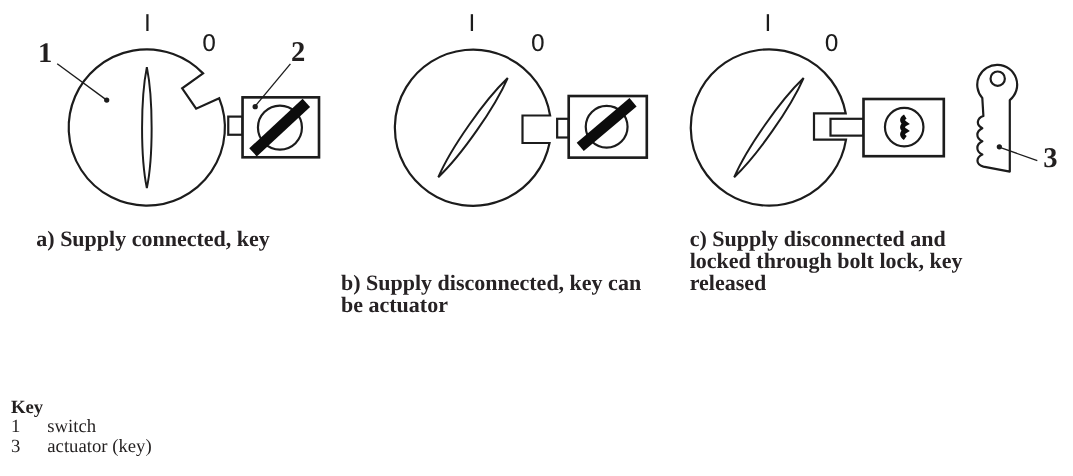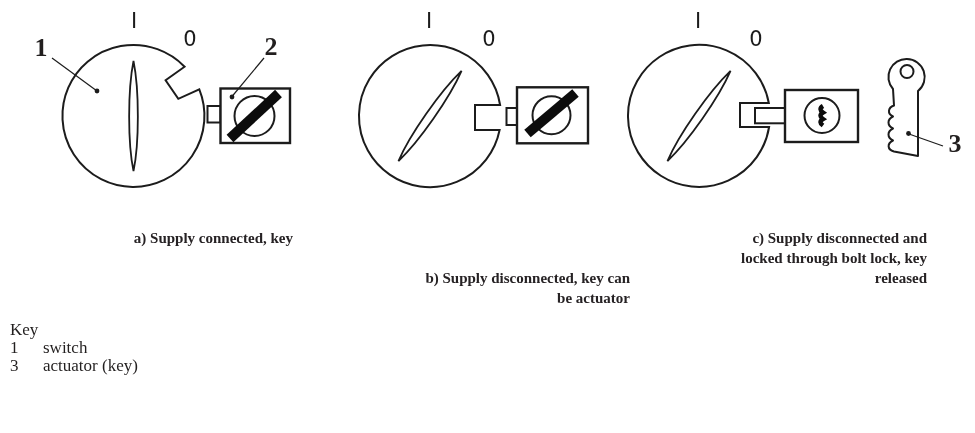--- a/index.html
+++ b/index.html
@@ -20,31 +20,31 @@
   .keybar{stroke:#0c0c0c;stroke-width:10;}
   .pos-label{
     font-family:"DejaVu Sans", sans-serif;
     font-size:21px;fill:#1c1c1c;
   }
   .callout-num{
     font-family:"Liberation Serif", serif;
     font-size:26px;font-weight:bold;fill:#221f1f;
   }
   .caption{
-    position:absolute;top:228px;
-    font-size:15px;font-weight:bold;
-    line-height:20px;text-align:right;
+    position:absolute;top:208px;
+    font-size:20px;font-weight:bold;
+    line-height:20px;text-align:left;
     color:#262224;
   }
   .caption span{display:block;}
   #caption-a{left:33px;width:260px;}
   #caption-b{left:310px;width:320px;margin-top:40px;}
   #caption-c{left:627px;width:300px;}
   #legend{position:absolute;left:10px;top:321px;font-size:17px;}
-  #legend .legend-title{font-weight:normal;line-height:18px;}
+  #legend .legend-title{font-weight:bold;line-height:18px;margin-top:40px;}
   #legend .legend-row{line-height:18px;}
   #legend .legend-num{display:inline-block;width:33px;}
 </style>
 </head>
 <body>
 
 <div id="stage">
 
   <svg id="figure-svg" width="975" height="208" viewBox="0 0 975 208">
 

